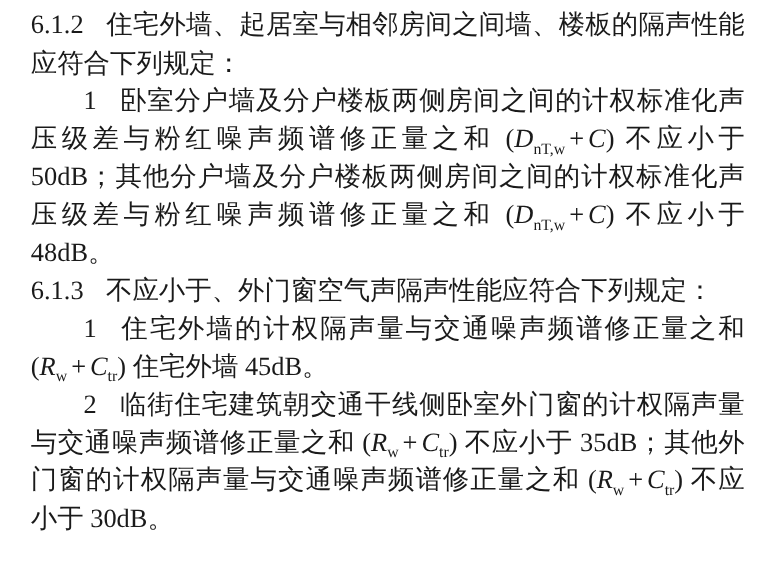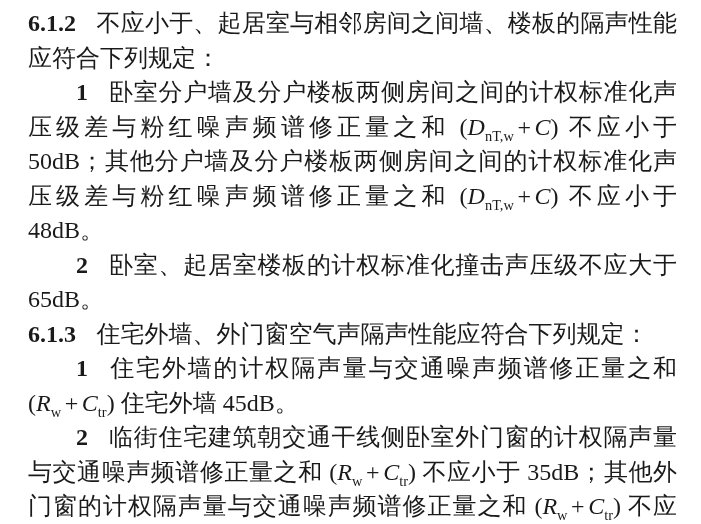--- a/index.html
+++ b/index.html
@@ -16,46 +16,45 @@
     padding: 6px 24px 0 28px;
     font-family: "Liberation Serif", "DejaVu Serif", serif;
     font-size: 24px;
     line-height: 34.5px;
     color: #1a1a1a;
     text-align: justify;
   }
   p { margin: 0; padding: 0; }
   p.item { text-indent: 2em; }
   .num {
-    font-weight: bold;
+    font-weight: normal;
     margin-right: 0.85em;
     font-family: "Liberation Serif", "DejaVu Serif", serif;
   }
   .formula { white-space: nowrap; }
   .mvar {
     font-style: italic;
     font-family: "Liberation Serif", "DejaVu Serif", serif;
   }
   sub {
     font-size: 60%;
     line-height: 0;
     vertical-align: sub;
   }
   .op { margin: 0 0.15em; }
 </style>
 </head>
 <body>
 
 <main class="page">
 
-  <p class="clause"><span class="num">6.1.2</span><span>不应小于、起居室与相邻房间之间墙、楼板的隔声性能应符合下列规定：</span></p>
+  <p class="clause"><span class="num">6.1.2</span><span>住宅外墙、起居室与相邻房间之间墙、楼板的隔声性能应符合下列规定：</span></p>
 
   <p class="item"><span class="num">1</span><span>卧室分户墙及分户楼板两侧房间之间的计权标准化声压级差与粉红噪声频谱修正量之和 </span><span class="formula"><span>(</span><span class="mvar">D</span><sub>nT,w</sub><span class="op">+</span><span class="mvar">C</span><sub></sub><span>)</span></span><span> 不应小于 50dB；其他分户墙及分户楼板两侧房间之间的计权标准化声压级差与粉红噪声频谱修正量之和 </span><span class="formula"><span>(</span><span class="mvar">D</span><sub>nT,w</sub><span class="op">+</span><span class="mvar">C</span><sub></sub><span>)</span></span><span> 不应小于 48dB。</span></p>
 
-  <p class="item"><span class="num">2</span><span>卧室、起居室楼板的计权标准化撞击声压级不应大于 65dB。</span></p>
 
-  <p class="clause"><span class="num">6.1.3</span><span>住宅外墙、外门窗空气声隔声性能应符合下列规定：</span></p>
+  <p class="clause"><span class="num">6.1.3</span><span>不应小于、外门窗空气声隔声性能应符合下列规定：</span></p>
 
   <p class="item"><span class="num">1</span><span>住宅外墙的计权隔声量与交通噪声频谱修正量之和 </span><span class="formula"><span>(</span><span class="mvar">R</span><sub>w</sub><span class="op">+</span><span class="mvar">C</span><sub>tr</sub><span>)</span></span><span> 住宅外墙 45dB。</span></p>
 
   <p class="item"><span class="num">2</span><span>临街住宅建筑朝交通干线侧卧室外门窗的计权隔声量与交通噪声频谱修正量之和 </span><span class="formula"><span>(</span><span class="mvar">R</span><sub>w</sub><span class="op">+</span><span class="mvar">C</span><sub>tr</sub><span>)</span></span><span> 不应小于 35dB；其他外门窗的计权隔声量与交通噪声频谱修正量之和 </span><span class="formula"><span>(</span><span class="mvar">R</span><sub>w</sub><span class="op">+</span><span class="mvar">C</span><sub>tr</sub><span>)</span></span><span> 不应小于 30dB。</span></p>
 
 </main>
 
 </body></html>

